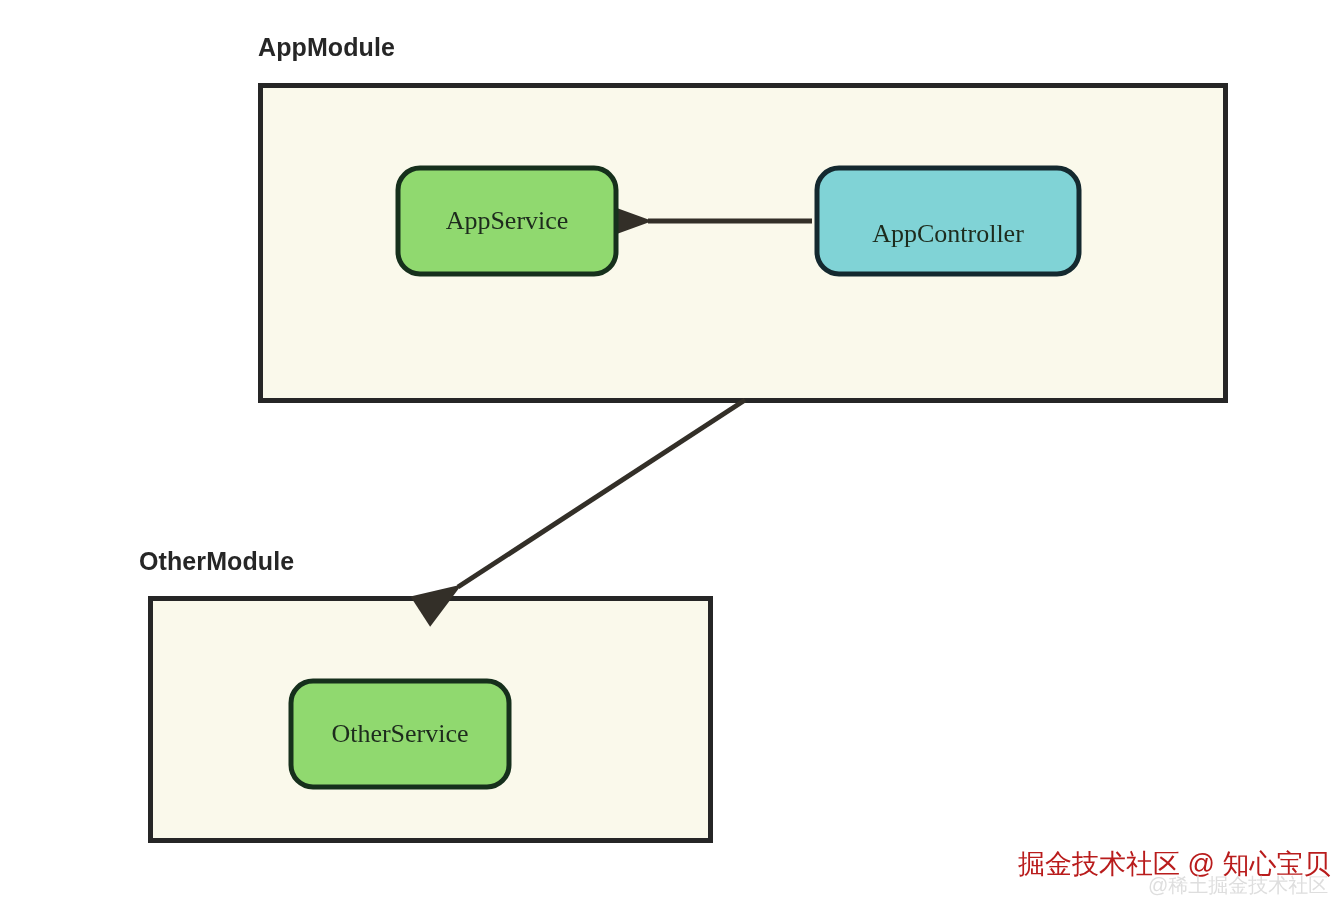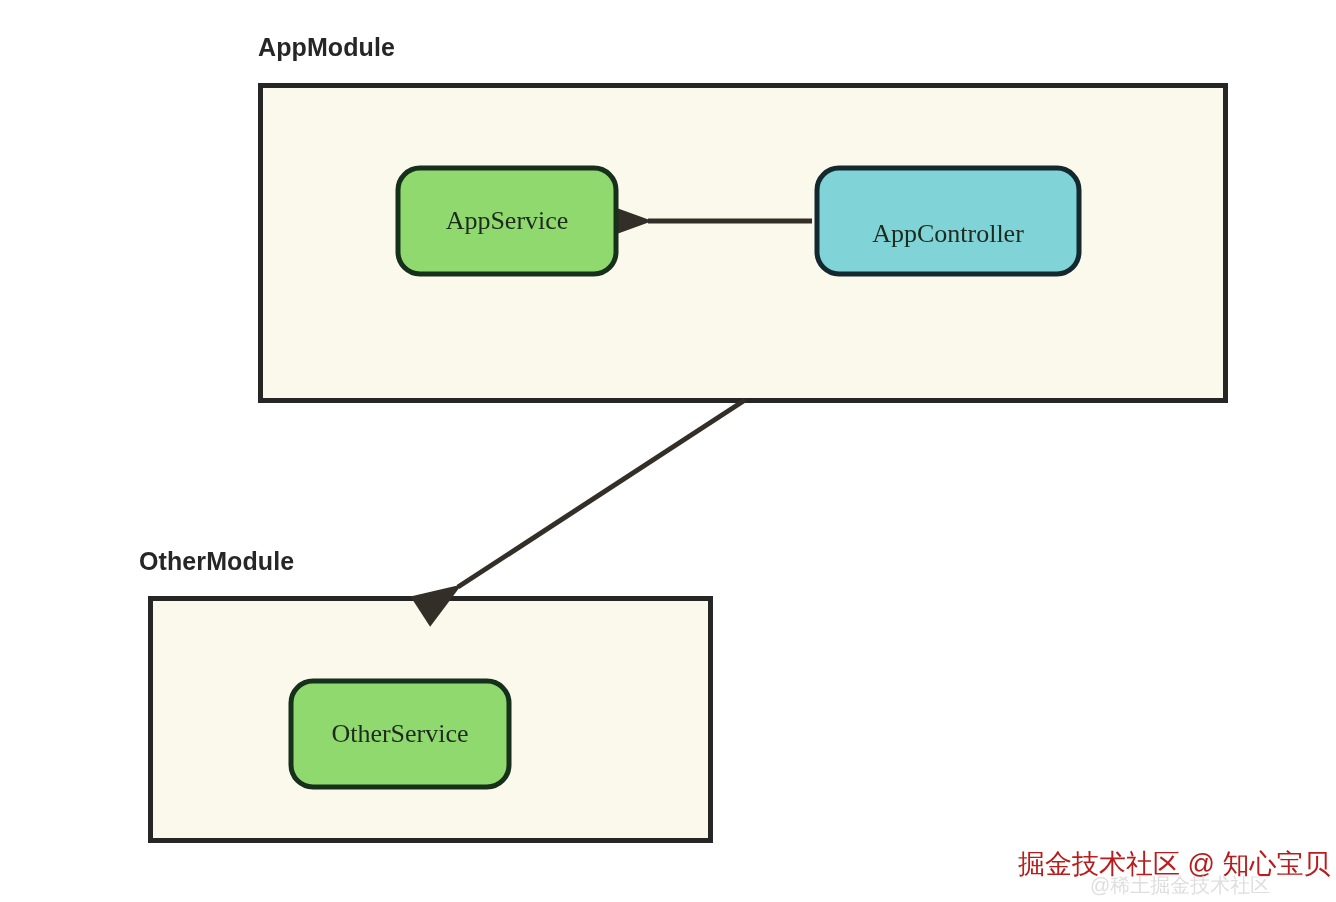--- a/index.html
+++ b/index.html
@@ -54,21 +54,21 @@
     font-family: "Liberation Sans", sans-serif;
     user-select: none;
   }
   #watermark-main {
     left: 1018px;
     top: 846px;
     font-size: 27px;
     color: #b91c1c;
   }
   #watermark-sub {
-    left: 1090px;
+    left: 1148px;
     top: 872px;
     font-size: 20px;
     color: #dedede;
   }
 </style>
 </head>
 <body>
 
 <div id="canvas">
 

